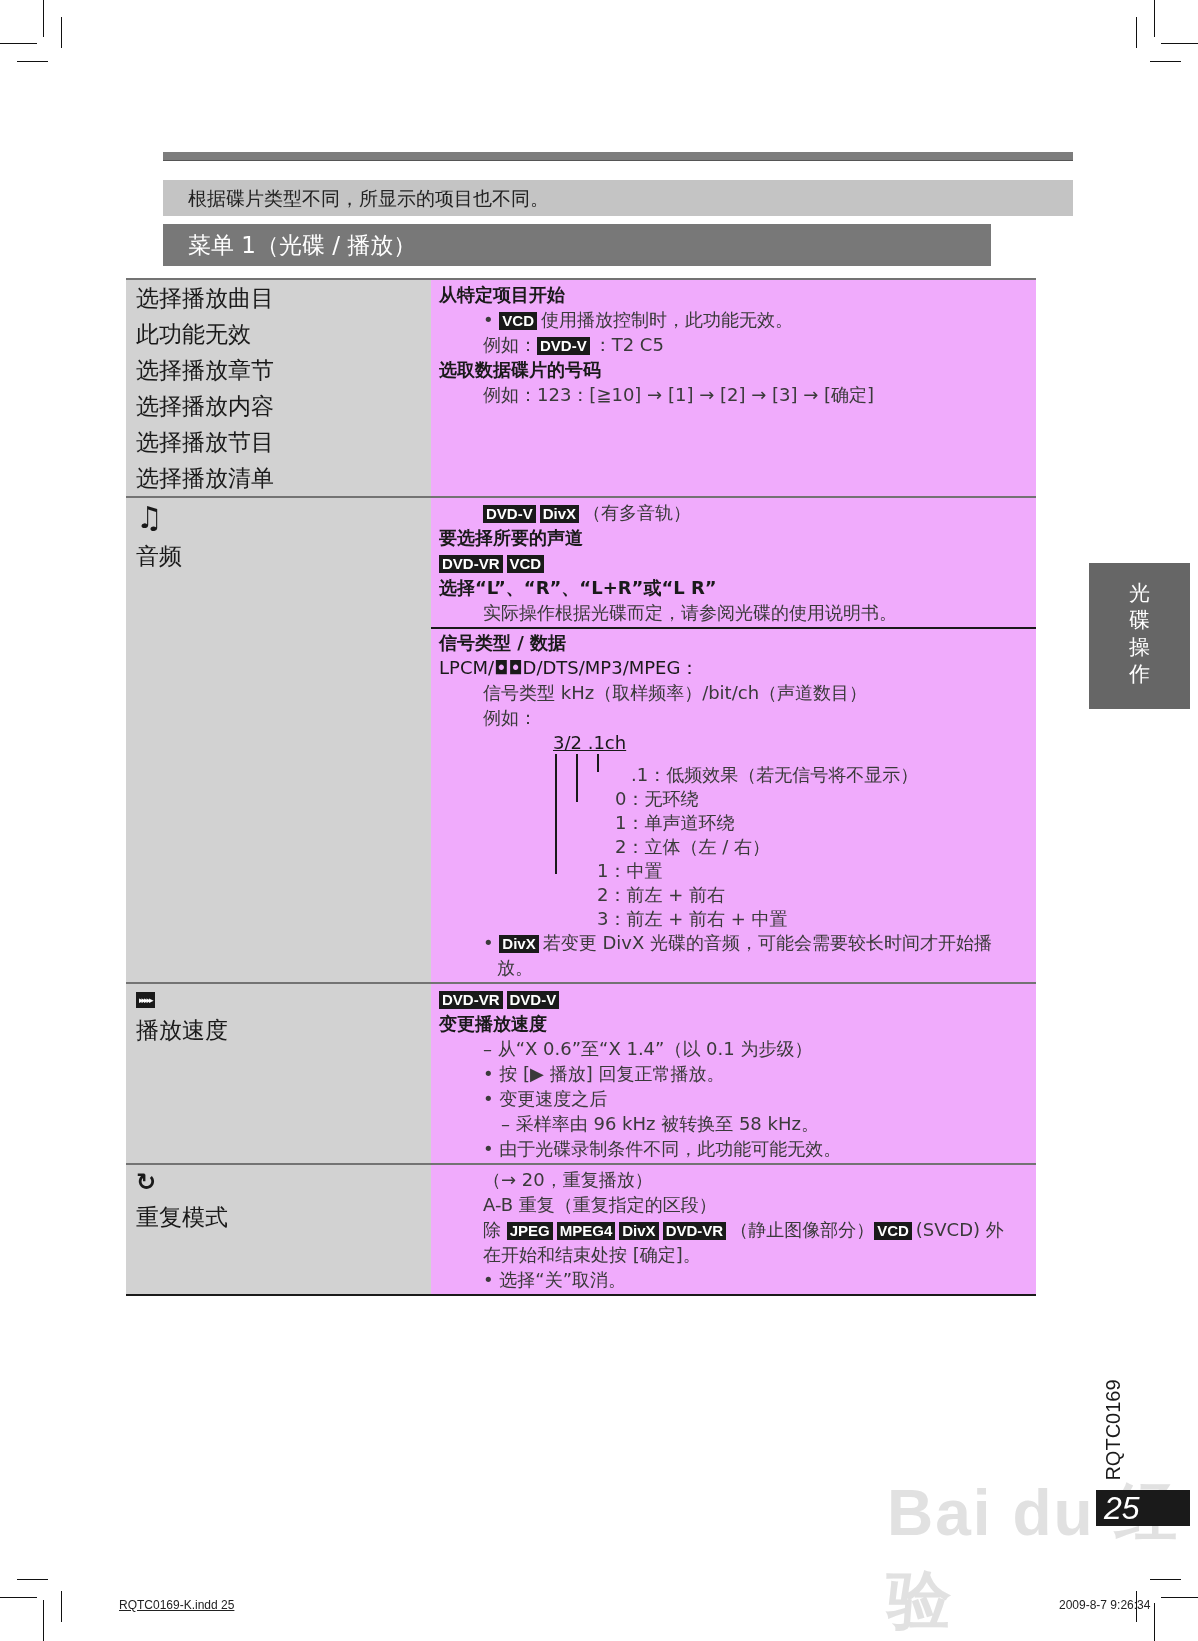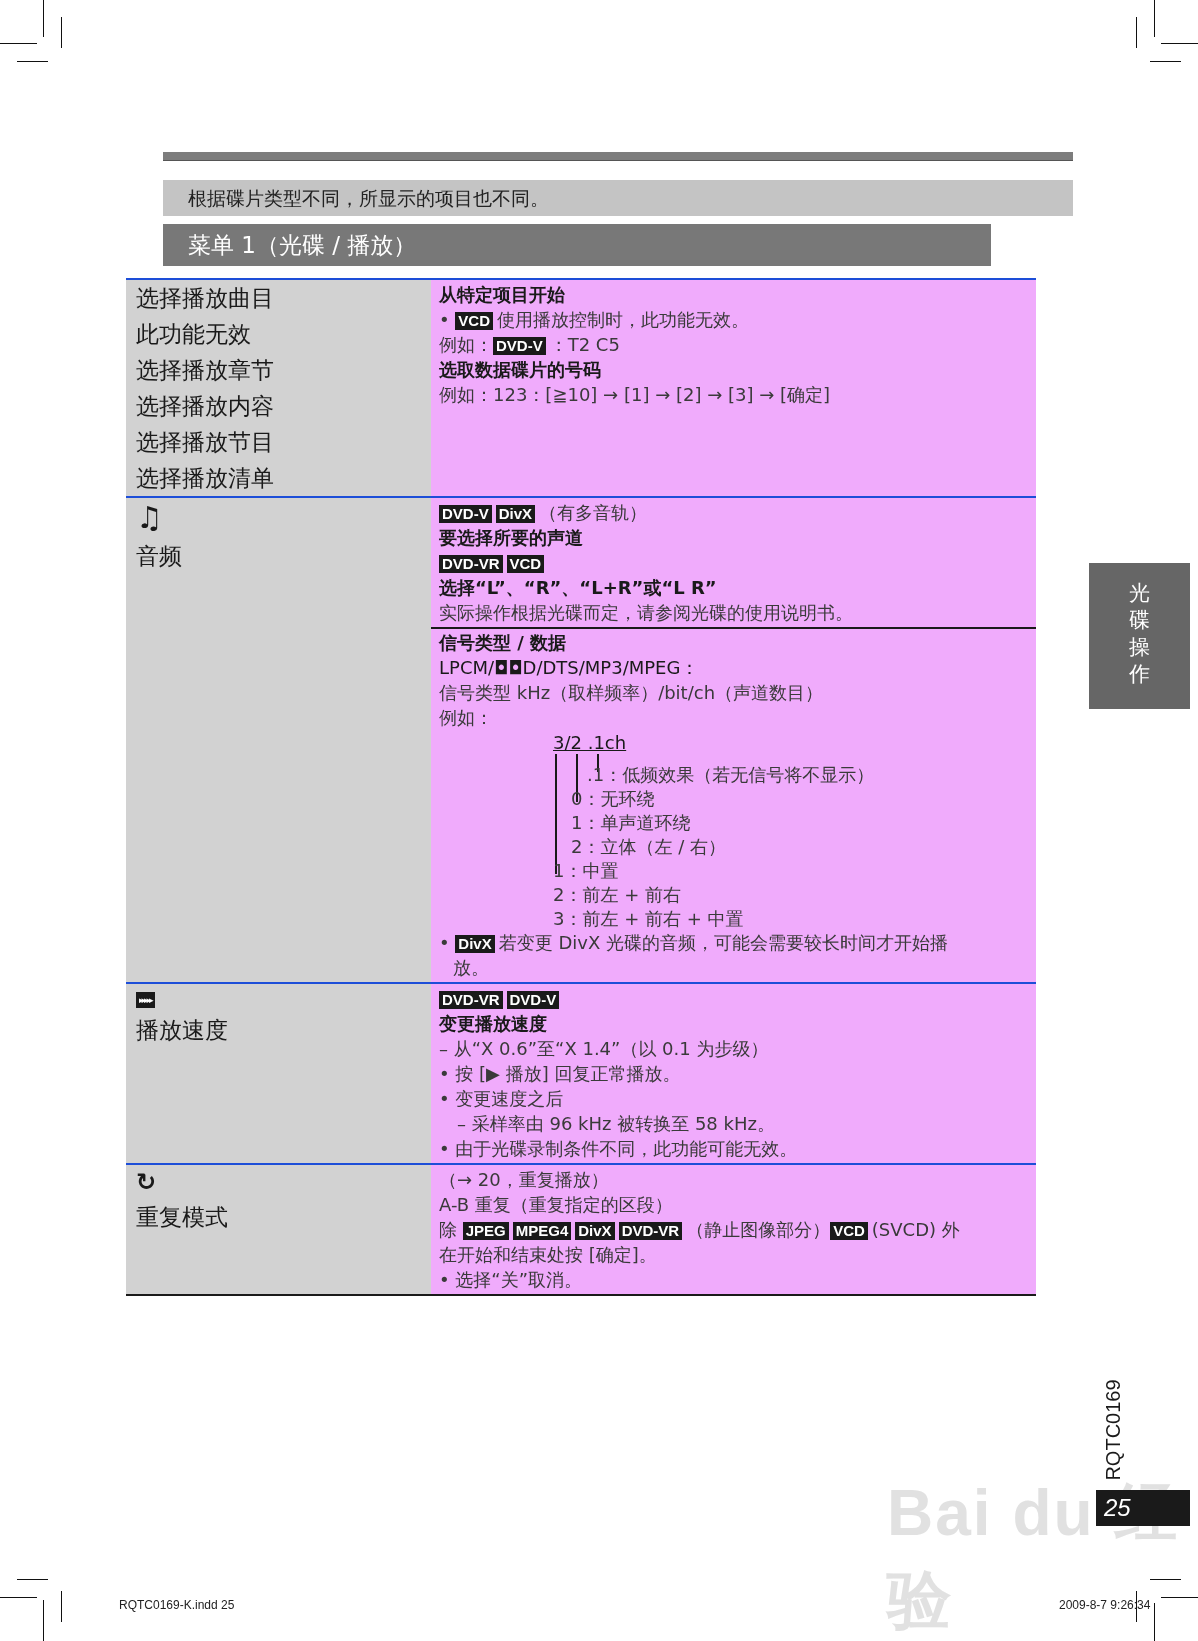--- a/index.html
+++ b/index.html
@@ -9,39 +9,39 @@
   .crop{position:absolute;background:#111;}
   .topbar{left:126px;top:152px;width:910px;height:8px;background:#7d7d7d;border-bottom:1px solid #555;}
   .note{left:126px;top:180px;width:910px;height:36px;background:#c4c4c4;font-size:19px;
         line-height:36px;padding-left:25px;box-sizing:border-box;color:#222;}
   .menuhead{left:126px;top:224px;width:828px;height:42px;background:#787878;color:#fff;
         font-size:23px;line-height:42px;padding-left:25px;box-sizing:border-box;}
   table.main{position:absolute;left:126px;top:278px;width:910px;border-collapse:collapse;}
   table.main td{vertical-align:top;padding:0;}
   td.left{width:295px;background:#d2d2d2;padding:0 0 0 10px !important;}
   td.right{background:#f0abfc;padding:2px 0 2px 0px !important;}
-  tr.row > td{border-top:2px solid #1d4ed8;}
+  tr.row > td{border-top:2px solid #737373;}
   tr.last > td{border-bottom:2px solid #1a1a1a;}
   .ltext{font-size:23px;line-height:36px;color:#1a1a1a;}
   .line{font-size:18px;line-height:25px;padding-left:8px;white-space:nowrap;}
-  .light{color:#3a3a3a;}
+  .light{color:#3a3a3a;margin-left:44px;}
   .bold{font-weight:bold;}
   .badge{display:inline-block;background:#1a1a1a;color:#fff;font-weight:bold;font-size:15px;
          line-height:18px;padding:0 3px;margin-right:4px;font-family:"Liberation Sans",sans-serif;}
   .sub{border-top:2px solid #1a1a1a;margin-top:2px;padding-top:1px;}
   .diag{position:relative;height:230px;font-size:18px;}
   .diag .t{position:absolute;white-space:nowrap;line-height:25px;}
   .vbar{position:absolute;width:2px;background:#1a1a1a;}
   .side-tab{left:1052px;top:563px;width:101px;height:146px;background:#666;color:#fff;
             font-size:21px;line-height:27px;text-align:center;padding-top:17px;box-sizing:border-box;}
   .rqtc{left:1063px;top:1375px;width:26px;height:110px;}
   .rqtc span{position:absolute;left:50%;top:50%;transform:translate(-50%,-50%) rotate(-90deg);
              font-size:20px;white-space:nowrap;font-family:"Liberation Sans",sans-serif;}
   .pagebox{left:1059px;top:1490px;width:94px;height:36px;background:#1a1a1a;color:#fff;
-           font-size:24px;font-style:italic;line-height:36px;padding-left:8px;box-sizing:border-box;
+           font-size:32px;font-style:italic;line-height:36px;padding-left:8px;box-sizing:border-box;
            font-family:"Liberation Sans",sans-serif;}
   .watermark{left:850px;top:1470px;color:rgba(200,200,200,0.55);font-family:"Liberation Sans",sans-serif;}
   .wm1{font-size:64px;font-weight:bold;letter-spacing:2px;}
   .wm2{font-size:34px;margin-top:-8px;}
   .foot{font-size:12px;font-family:"Liberation Sans",sans-serif;color:#222;}
 </style>
 </head>
 <body>
 
 <div class="crop" style="left:43px;top:0;width:1px;height:37px;"></div>
@@ -166,14 +166,14 @@
     <span>RQTC0169</span>
   </div>
 
 <div class="abs watermark">
   <div class="wm1">Bai du 经验</div>
   <div class="wm2">jingyan.baidu.com</div>
 </div>
 
 <div class="abs pagebox">25</div>
 
-<div class="abs foot" style="left:82px;top:1598px;">RQTC0169-K.indd   25</div>
+<div class="abs foot" style="left:82px;top:1598px;text-decoration:underline;">RQTC0169-K.indd   25</div>
 <div class="abs foot" style="left:1022px;top:1598px;">2009-8-7   9:26:34</div>
 
 </body></html>

